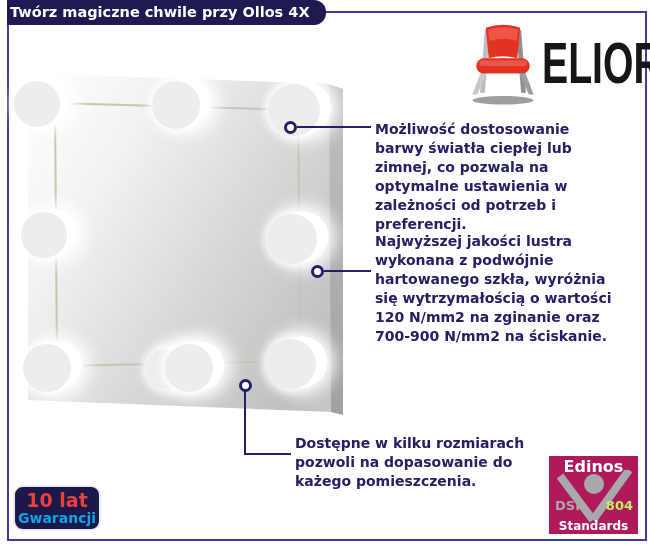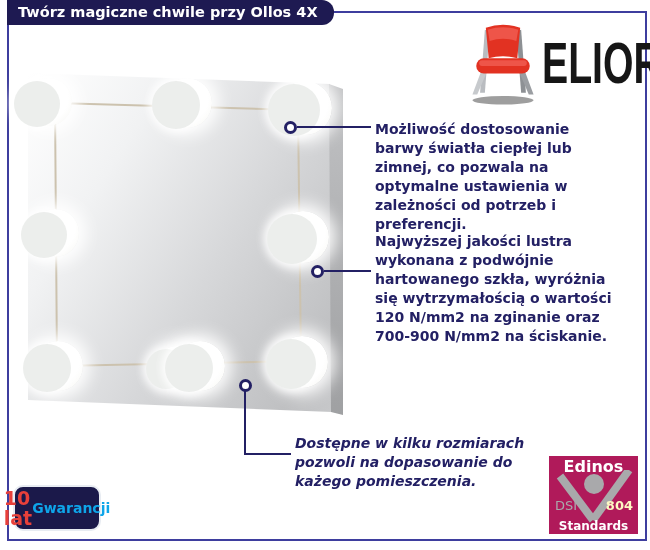--- a/index.html
+++ b/index.html
@@ -15,21 +15,21 @@
   .frame {
     position:absolute; left:7px; top:11px; width:640px; height:530px;
     border:2px solid #3e3e9e;
   }
 
   
   .banner {
     position:absolute; left:7px; top:0; z-index:6;
     background:#1e1a52; color:#ffffff;
     font-size:14.5px; font-weight:bold;
-    padding:4px 16px 5px 11px;
+    padding:4px 16px 5px 3px;
     border-radius:0 12px 12px 0;
     white-space:nowrap;
   }
 
   
   .brand { position:absolute; left:464px; top:22px; z-index:6; display:flex; align-items:center; }
   .chair { width:78px; height:84px; }
   .brand-name {
     font-family:"Liberation Sans",sans-serif;
     font-size:56px; font-weight:bold; color:#161616;
@@ -86,43 +86,43 @@
   .l3v{ left:244px; top:391px; width:2px;  height:64px; }
   .l3h{ left:244px; top:453px; width:47px; height:2px; }
 
   
   .callout {
     position:absolute; color:#232064; font-weight:bold;
     font-size:14px; line-height:19px; z-index:5;
   }
   .t1 { left:375px; top:120px; width:218px; }
   .t2 { left:375px; top:232px; width:250px; }
-  .t3 { left:295px; top:434px; width:245px;font-style:italic; }
+  .t3 { left:295px; top:434px; width:245px; }
 
   
   .warranty {
     position:absolute; left:13px; top:485px; width:88px; height:46px; z-index:6;
     background:#1b194a; border:2px solid #e8ecf2; border-radius:10px;
-    display:flex; flex-direction:row; align-items:center; justify-content:center;
+    display:flex; flex-direction:column; align-items:center; justify-content:center;
   }
   .warranty .w1 { color:#e8403a; font-weight:bold; font-size:19px; line-height:20px; }
   .warranty .w2 { color:#0ea5e9; font-weight:bold; font-size:14px; line-height:16px; }
 
   
   .cert {
     position:absolute; left:549px; top:456px; width:89px; height:78px; z-index:6;
     background:#b01a5a; overflow:hidden;
   }
   .cert-mark { position:absolute; left:0; top:14px; width:89px; height:64px; }
   .cert .c-brand {
     position:absolute; top:1px; width:100%; text-align:center;
     color:#ffffff; font-weight:bold; font-size:16px;
   }
-  .cert .c-left  { position:absolute; left:6px;  top:42px; color:#a9a9ab; font-weight:normal; font-size:13px; }
-  .cert .c-right { position:absolute; right:5px; top:42px; color:#fef9c3; font-weight:bold; font-size:13px; }
+  .cert .c-left  { position:absolute; left:6px;  top:42px; color:#a9a9ab; font-weight:bold; font-size:13px; }
+  .cert .c-right { position:absolute; right:5px; top:42px; color:#bef264; font-weight:bold; font-size:13px; }
   .cert .c-bottom{
     position:absolute; bottom:1px; width:100%; text-align:center;
     color:#ffffff; font-weight:bold; font-size:12px;
   }
 </style>
 </head>
 <body>
 
 <div class="frame"></div>
 

